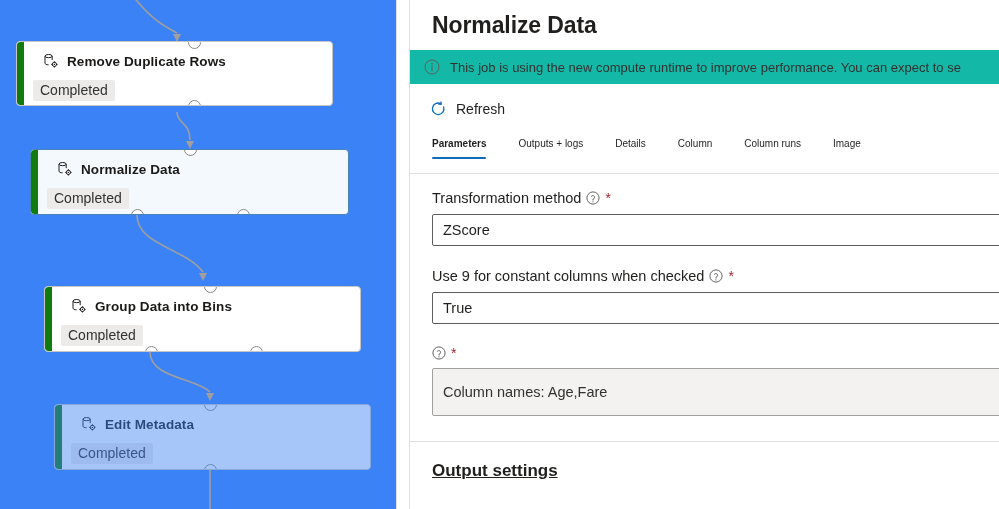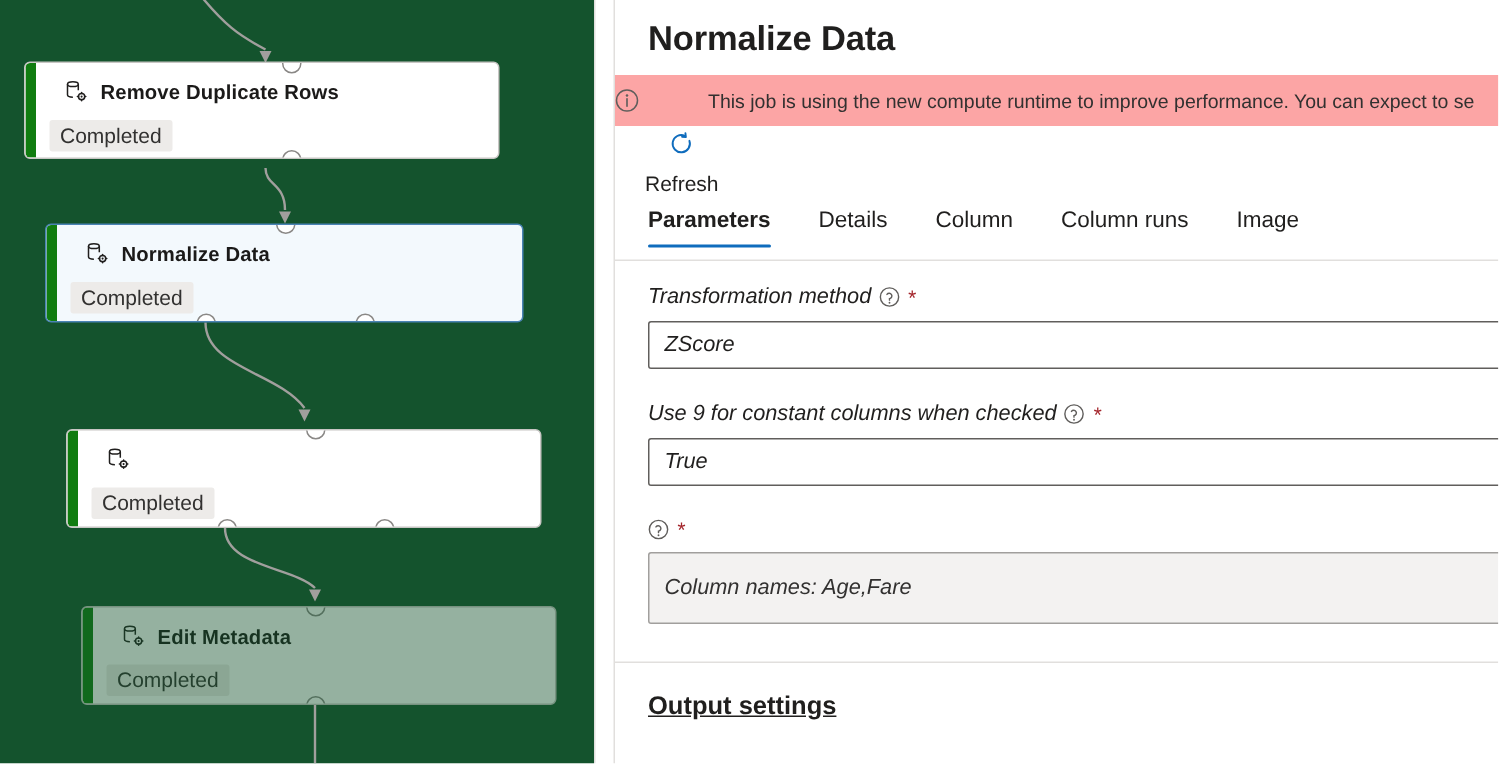--- a/index.html
+++ b/index.html
@@ -20,21 +20,21 @@
     width: 999px;
     height: 509px;
     display: flex;
   }
 
   
   #canvas-pane {
     position: relative;
     width: 396px;
     height: 509px;
-    background: #14532d;
+    background: #3b82f6;
     overflow: hidden;
     flex: none;
   }
   #edges {
     position: absolute;
     left: 0; top: 0;
     width: 396px; height: 509px;
     pointer-events: none;
   }
 
@@ -130,26 +130,26 @@
     height: 38px;
     box-sizing: border-box;
     white-space: nowrap;
   }
 
   #info-bar {
     position: absolute;
     left: 0; right: 0;
     top: 50px;
     height: 34px;
-    background: #fca5a5;
-    display: flex;
-    align-items: center;
-    box-sizing: border-box;
-    overflow: hidden;
-    gap: 36px;
+    background: #14b8a6;
+    display: flex;
+    align-items: center;
+    padding-left: 14px;
+    box-sizing: border-box;
+    overflow: hidden;
   }
   #info-icon { flex: none; width: 16px; height: 16px; display: block; }
   #info-text {
     margin-left: 10px;
     font-size: 13px;
     color: #323130;
     white-space: nowrap;
   }
 
   #command-bar {
@@ -164,42 +164,41 @@
   }
   #refresh-button {
     display: flex;
     align-items: center;
     gap: 9px;
     background: transparent;
     border: none;
     padding: 3px 4px;
     cursor: pointer;
     font-family: inherit;
-    flex-direction: column;
   }
   #refresh-icon { width: 17px; height: 17px; display: block; }
   #refresh-label { font-size: 14px; color: #201f1e; white-space: nowrap; }
 
   #tabs {
     position: absolute;
     left: 0; right: 0;
     top: 132px;
     height: 42px;
     display: flex;
     align-items: flex-start;
     padding-left: 22px;
     box-sizing: border-box;
     border-bottom: 1px solid #e1dfdd;
     overflow: hidden;
   }
   .tab {
     position: relative;
     padding: 6px 0 10px 0;
     margin-right: 32px;
-    font-size: 15px;
+    font-size: 10px;
     color: #201f1e;
     white-space: nowrap;
     cursor: pointer;
     background: none;
     border: none;
     font-family: inherit;
   }
   .tab.active { font-weight: 700; }
   .tab.active::after {
     content: "";
@@ -211,21 +210,21 @@
     border-radius: 2px;
   }
 
   #form {
     position: absolute;
     left: 0; right: 0;
     top: 174px;
     bottom: 0;
     overflow: hidden;
   }
-  .field { padding: 0 0 0 22px; font-style: italic; }
+  .field { padding: 0 0 0 22px; }
   .field-label {
     display: flex;
     align-items: center;
     gap: 5px;
     font-size: 14.5px;
     color: #201f1e;
     white-space: nowrap;
     margin-bottom: 8px;
   }
   .help-icon { width: 14px; height: 14px; display: block; flex: none; }
@@ -349,20 +348,21 @@
             <path d="M9.2,3.1 L9.2,7.2" fill="none" stroke="#201f1e" stroke-width="1"></path>
             <circle cx="11.4" cy="11.4" r="2.1" fill="none" stroke="#201f1e" stroke-width="1"></circle>
             <circle cx="11.4" cy="11.4" r="0.7" fill="#201f1e"></circle>
             <g stroke="#201f1e" stroke-width="1" stroke-linecap="round">
               <path d="M11.4,8.6 L11.4,9.4"></path>
                 <path d="M11.4,13.4 L11.4,14.2"></path>
               <path d="M8.6,11.4 L9.4,11.4"></path>
                 <path d="M13.4,11.4 L14.2,11.4"></path>
             </g>
           </svg>
+          <span class="node-title">Group Data into Bins</span>
         </div>
         <span class="node-status">Completed</span>
       </div>
       <div class="port" style="left:159px; top:-7px;"></div>
       <div class="port" style="left:100px; top:59px;"></div>
       <div class="port" style="left:205px; top:59px;"></div>
     </div>
 
     <div class="node faded" style="left:54px; top:404px; width:317px; height:66px;">
       <div class="node-accent"></div>
@@ -410,20 +410,21 @@
         <svg id="refresh-icon" viewBox="0 0 18 18">
           <path d="M14.4,6.2 A6.1,6.1 0 1 1 11.2,2.7" fill="none" stroke="#0f6cbd" stroke-width="1.35" stroke-linecap="round"></path>
           <path d="M11.6,0.9 L11.9,3.6 L9.2,3.3" fill="none" stroke="#0f6cbd" stroke-width="1.35" stroke-linecap="round" stroke-linejoin="round"></path>
         </svg>
         <span id="refresh-label">Refresh</span>
       </button>
     </div>
 
     <div id="tabs">
       <button class="tab active">Parameters</button>
+      <button class="tab">Outputs + logs</button>
       <button class="tab">Details</button>
       <button class="tab">Column</button>
       <button class="tab">Column runs</button>
       <button class="tab">Image</button>
     </div>
 
     <div id="form">
 
       <div class="field" style="padding-top:16px;">
         <div class="field-label">

